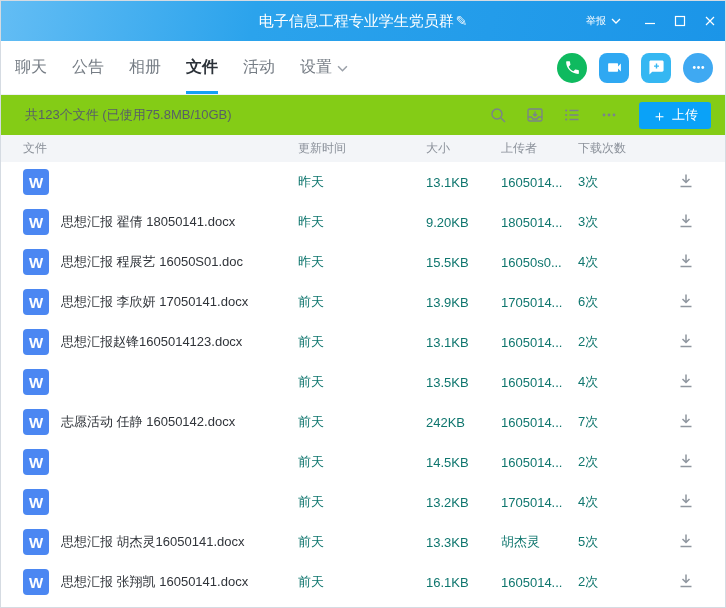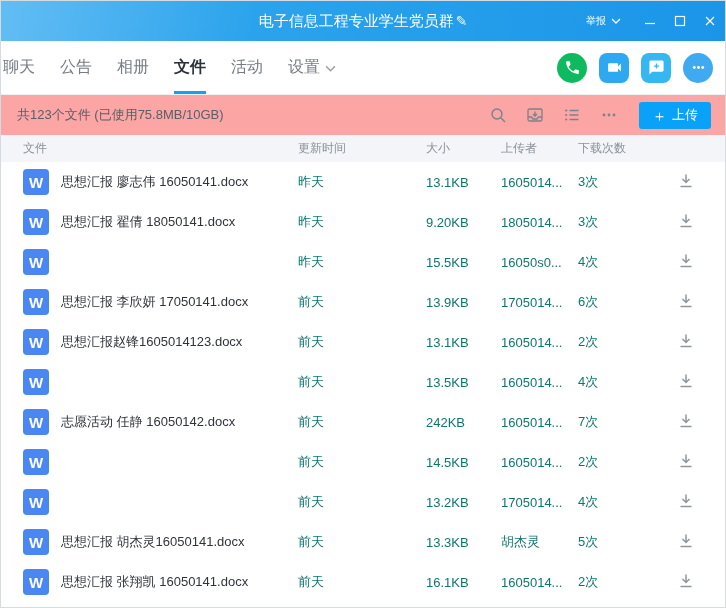--- a/index.html
+++ b/index.html
@@ -14,38 +14,38 @@
     display:flex; align-items:center; gap:2px; white-space:nowrap; }
   .title { font-size:15px; }
   .edit { font-size:14px; opacity:.9; cursor:pointer; }
   .titlebar-right { margin-left:auto; display:flex; align-items:center; height:100%; }
   .report { display:flex; align-items:center; gap:5px; font-size:10px; margin-right:14px; cursor:pointer; }
   .chev-w { width:10px; height:6px; }
   .winbtn { width:30px; height:100%; display:flex; align-items:center; justify-content:center; cursor:pointer; }
   .winbtn svg { width:12px; height:12px; }
 
   
-  .tabbar { height:54px; flex:0 0 54px; display:flex; align-items:center; padding:0 12px 0 2px;
+  .tabbar { height:54px; flex:0 0 54px; display:flex; align-items:center; padding:0 12px 0 14px;
     border-bottom:1px solid #EEF0F3; background:#fff; }
   .tab-list { display:flex; height:100%; }
   .tab { display:flex; align-items:center; gap:5px; margin-right:25px; font-size:16px; color:#767D85;
     position:relative; cursor:pointer; height:100%; }
   .tab.active { color:#2B3138; font-weight:bold; }
   .tab.active::after { content:""; position:absolute; left:0; right:0; bottom:0; height:3px; background:#14A0F4; }
   .tab .chev { width:11px; height:7px; color:#9aa0a8; margin-top:2px; }
   .tabbar-icons { margin-left:auto; display:flex; align-items:center; gap:12px; }
   .round-ic { width:30px; height:30px; display:flex; align-items:center; justify-content:center; cursor:pointer; }
   .round-ic svg { width:17px; height:17px; }
   .ic-phone { background:#0FBA5F; border-radius:50%; }
   .ic-video { background:#2FA8F2; border-radius:8px; }
   .ic-chat  { background:#35B7F2; border-radius:8px; }
   .ic-more  { background:#3FA9F2; border-radius:50%; }
 
   
-  .toolbar { height:40px; flex:0 0 40px; display:flex; align-items:center; padding:0 14px 0 16px; background:#fca5a5; }
+  .toolbar { height:40px; flex:0 0 40px; display:flex; align-items:center; padding:0 14px 0 24px; background:#84cc16; }
   .summary { font-size:13px; color:#585F68; }
   .toolbar-right { margin-left:auto; display:flex; align-items:center; gap:19px; }
   .gray-ic { width:18px; height:18px; color:#7A828C; cursor:pointer; display:flex; }
   .gray-ic svg { width:18px; height:18px; }
   .upload-btn { background:#0AA2F8; color:#fff; border:none; font-size:13px; height:27px; padding:0 13px;
     border-radius:3px; display:flex; align-items:center; gap:5px; cursor:pointer; margin-left:2px;
     font-family:inherit; }
   .upload-btn .plus { font-size:15px; line-height:1; }
 
   
@@ -197,21 +197,20 @@
     <div>大小</div>
     <div>上传者</div>
     <div>下载次数</div>
     <div></div>
   </div>
 
   <div class="file-list">
       <div class="row grid-cols">
     <div class="name-cell">
       <span class="file-icon">W</span>
-      <span class="fname">思想汇报 廖志伟  16050141.docx</span>
     </div>
     <div class="sec">昨天</div>
     <div class="sec">13.1KB</div>
     <div class="sec">1605014...</div>
     <div class="sec">3次</div>
     <div class="dl">
       <span class="dl-btn">
         <svg viewBox="0 0 18 18">
               <path d="M9 2.5v8M5.5 7L9 10.5 12.5 7" fill="none" stroke="currentColor" stroke-width="1.5"></path>
               <path d="M3.5 14.5h11" stroke="currentColor" stroke-width="1.5"></path>
@@ -233,20 +232,21 @@
         <svg viewBox="0 0 18 18">
               <path d="M9 2.5v8M5.5 7L9 10.5 12.5 7" fill="none" stroke="currentColor" stroke-width="1.5"></path>
               <path d="M3.5 14.5h11" stroke="currentColor" stroke-width="1.5"></path>
             </svg>
       </span>
     </div>
   </div>
       <div class="row grid-cols">
     <div class="name-cell">
       <span class="file-icon">W</span>
+      <span class="fname">思想汇报 程展艺 16050S01.doc</span>
     </div>
     <div class="sec">昨天</div>
     <div class="sec">15.5KB</div>
     <div class="sec">16050s0...</div>
     <div class="sec">4次</div>
     <div class="dl">
       <span class="dl-btn">
         <svg viewBox="0 0 18 18">
               <path d="M9 2.5v8M5.5 7L9 10.5 12.5 7" fill="none" stroke="currentColor" stroke-width="1.5"></path>
               <path d="M3.5 14.5h11" stroke="currentColor" stroke-width="1.5"></path>

